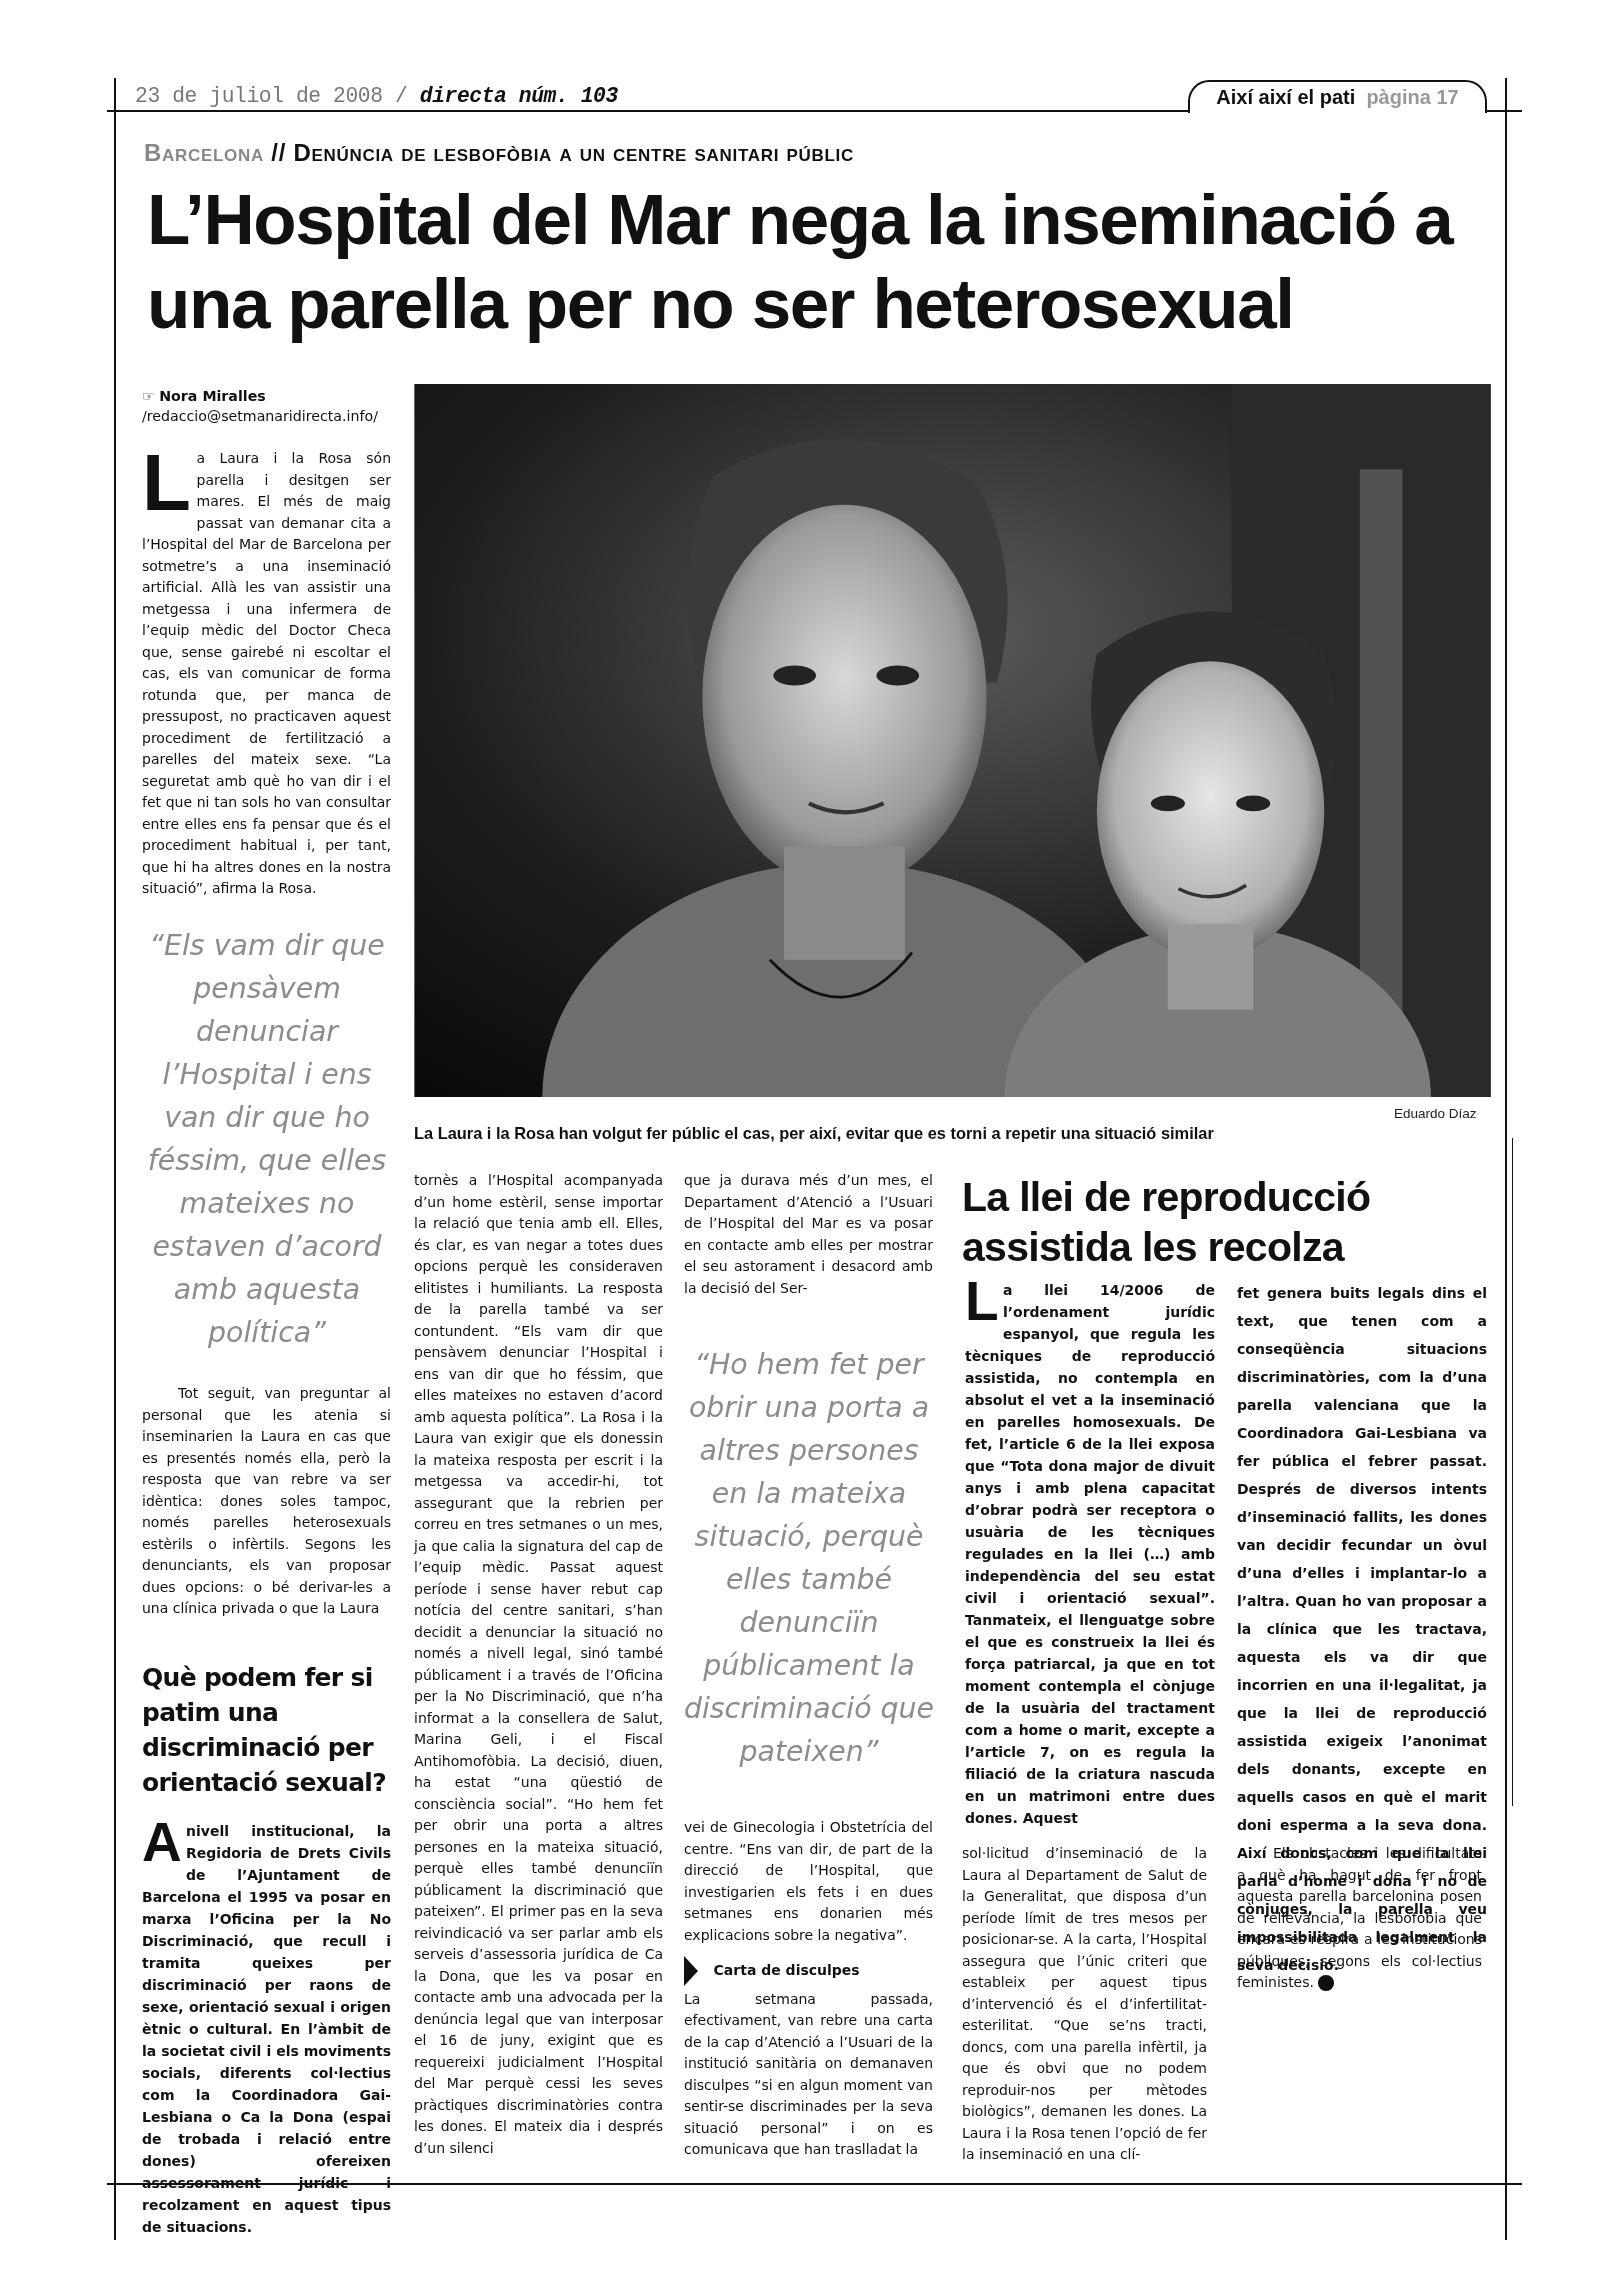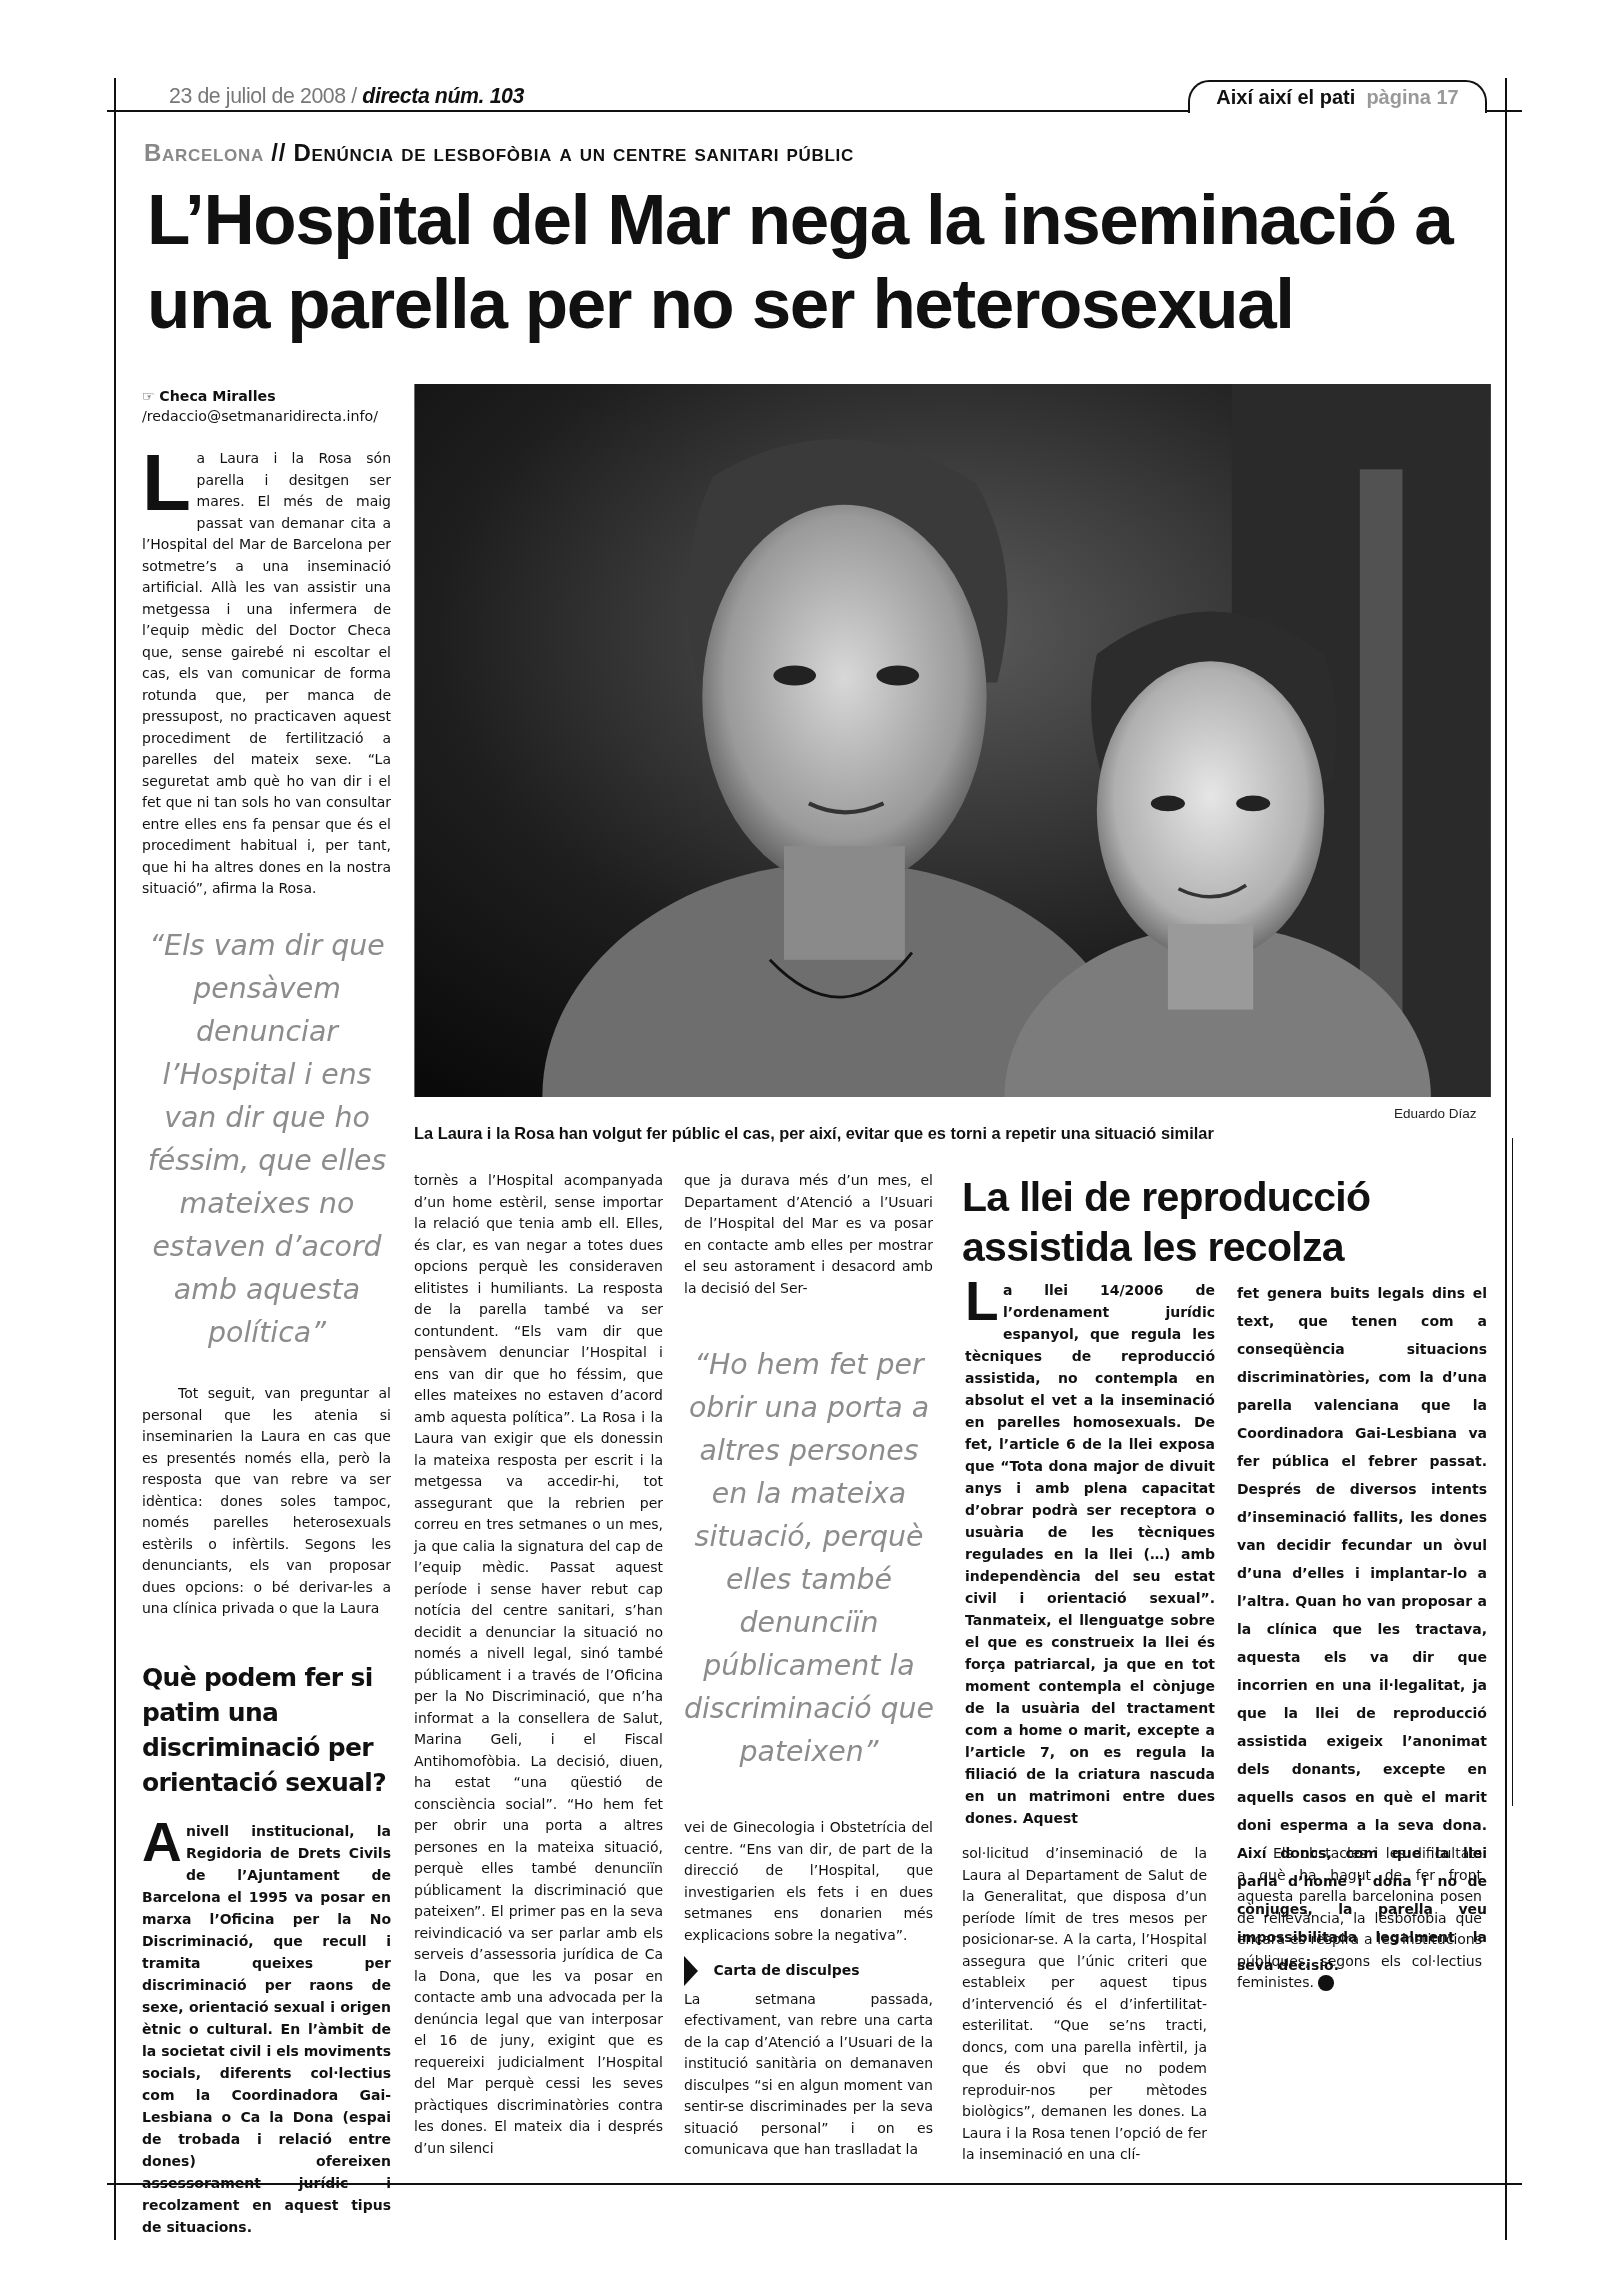--- a/index.html
+++ b/index.html
@@ -3,21 +3,21 @@
 <meta charset="utf-8">
 <style>
   html, body { margin: 0; padding: 0; background: #ffffff; }
   body { width: 1623px; height: 2295px; position: relative; overflow: hidden; color: #111; font-family: "DejaVu Sans", sans-serif; }
   .abs { position: absolute; }
 
   
   .vline { position: absolute; width: 2.1px; background: #111; }
   .hline { position: absolute; height: 2.1px; background: #111; }
 
-  .header-date { left: 135px; top: 84px; font-family: Liberation Sans, sans-serif; font-size: 21.3px; color: #777; letter-spacing: -0.4px; margin-left: 34px; }
+  .header-date { left: 135px; top: 84px; font-family: Liberation Mono, monospace; font-size: 21.3px; color: #777; letter-spacing: -0.4px; }
   .header-date .pub { color: #111; font-weight: bold; font-style: italic; }
   .section-tab { left: 1188px; top: 80px; width: 295px; height: 31px; border: 2.1px solid #111; border-bottom: none; border-radius: 21.3px 21.3px 0 0; font-family: "Liberation Sans", sans-serif; font-size: 20px; font-weight: bold; text-align: center; line-height: 31px; background: #fff; }
   .section-tab .page { color: #999; font-weight: bold; }
 
   .kicker { left: 144px; top: 139px; font-family: "Liberation Sans", sans-serif; font-size: 24px; font-weight: bold; font-variant: small-caps; letter-spacing: 0.7px; }
   .kicker .city { color: #888; }
   .headline { left: 147px; top: 178px; width: 1365px; font-family: "Liberation Sans", sans-serif; font-size: 71px; font-weight: bold; line-height: 84px; letter-spacing: -1.4px; }
 
   .byline { left: 142px; top: 388px; font-family: "DejaVu Sans", sans-serif; font-size: 14.2px; }
   .byline .name { font-weight: bold; }
@@ -58,21 +58,21 @@
   <span>Així així el pati</span>&nbsp;&nbsp;<span class="page">pàgina 17</span>
 </div>
 
 <div class="abs kicker">
   <span class="city">Barcelona</span><span> // </span><span>Denúncia de lesbofòbia a un centre sanitari públic</span>
 </div>
 <h1 class="abs headline" style="margin:0;">L’Hospital del Mar nega la inseminació a una parella per no ser heterosexual</h1>
 
 <div class="abs byline">
   <span>☞</span>
-  <span class="name">Checa Miralles</span>
+  <span class="name">Nora Miralles</span>
   <span class="email">/redaccio@setmanaridirecta.info/</span>
 </div>
 
 <div class="col" style="left:142px; top:448px; width:249px;">
   <p><span class="dropcap">L</span><span>a Laura i la Rosa són parella i desitgen ser mares. El més de maig passat van demanar cita a l’Hospital del Mar de Barcelona per sotmetre’s a una inseminació artificial. Allà les van assistir una metgessa i una infermera de l’equip mèdic del Doctor Checa que, sense gairebé ni escoltar el cas, els van comunicar de forma rotunda que, per manca de pressupost, no practicaven aquest procediment de fertilització a parelles del mateix sexe. “La seguretat amb què ho van dir i el fet que ni tan sols ho van consultar entre elles ens fa pensar que és el procediment habitual i, per tant, que hi ha altres dones en la nostra situació”, afirma la Rosa.</span></p>
 </div>
 
 <div class="pullquote" style="left:146px; top:924px; width:242px;">“Els vam dir que pensàvem denunciar l’Hospital i ens van dir que ho féssim, que elles mateixes no estaven d’acord amb aquesta política”</div>
 
 <div class="col" style="left:142px; top:1383px; width:249px;">

